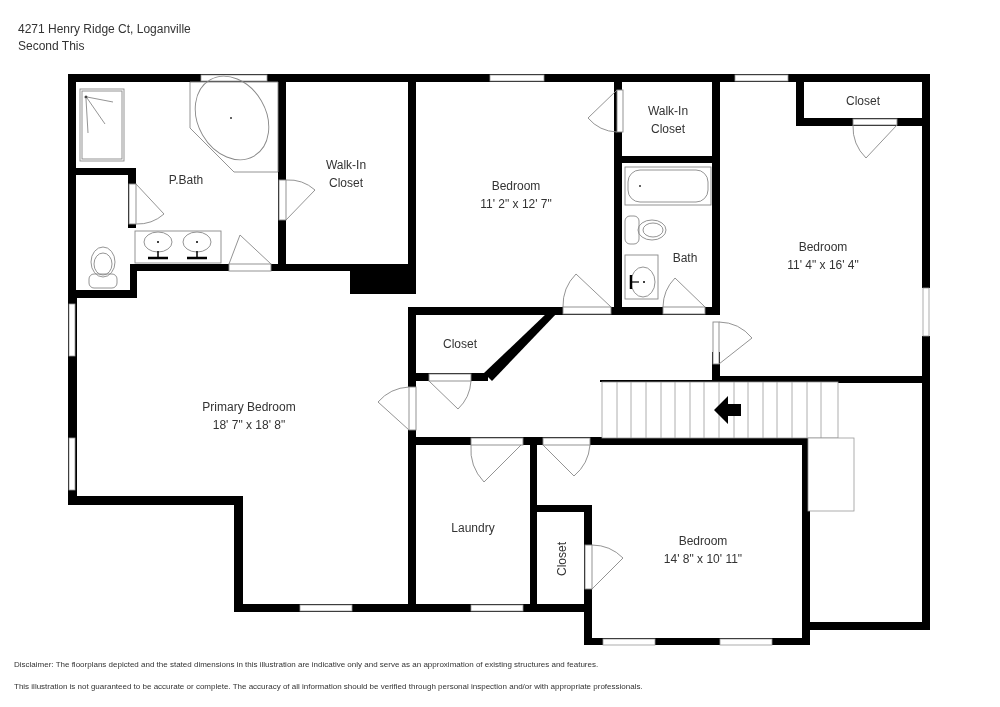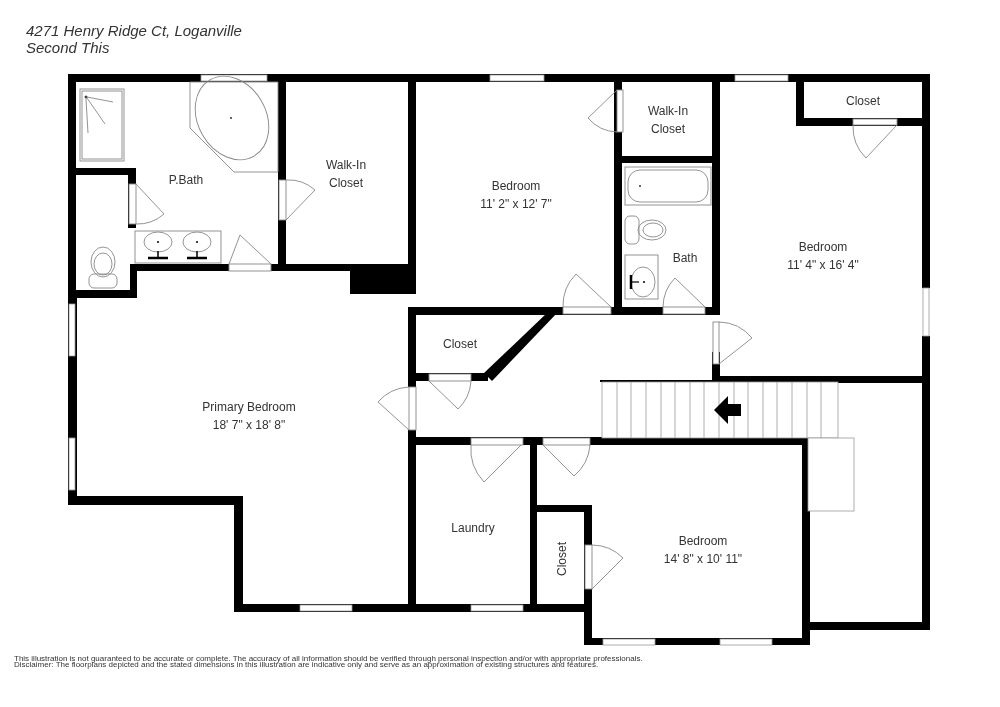--- a/index.html
+++ b/index.html
@@ -1,23 +1,23 @@
 <!DOCTYPE html>
 <html><head>
 <meta charset="utf-8">
 <style>
   html, body { margin: 0; padding: 0; background: #ffffff; }
   body { width: 1000px; height: 707px; position: relative; overflow: hidden;
          font-family: "Liberation Sans", sans-serif; color: #333; }
-  .hdr { position: absolute; left: 26px; font-size: 15px; color: #333; font-style: italic; }
+  .hdr { position: absolute; left: 18px; font-size: 12px; color: #333; }
   #addr { top: 22px; }
   #floor { top: 39px; }
   .disc { position: absolute; left: 14px; font-size: 8px; color: #333; white-space: nowrap; }
   #disc1 { top: 660px; }
-  #disc2 { top: 654px; }
+  #disc2 { top: 682px; }
   svg { position: absolute; left: 0; top: 0; }
   .lbl { font-family: "Liberation Sans", sans-serif; font-size: 12px; fill: #333; text-anchor: middle; }
   .w { fill: #000; }
   .win { fill: #fff; stroke: #999; stroke-width: 0.8; }
   .thin { fill: none; stroke: #888; stroke-width: 0.9; }
   .door { fill: #fff; stroke: #888; stroke-width: 0.9; }
 </style>
 </head>
 <body>
 

